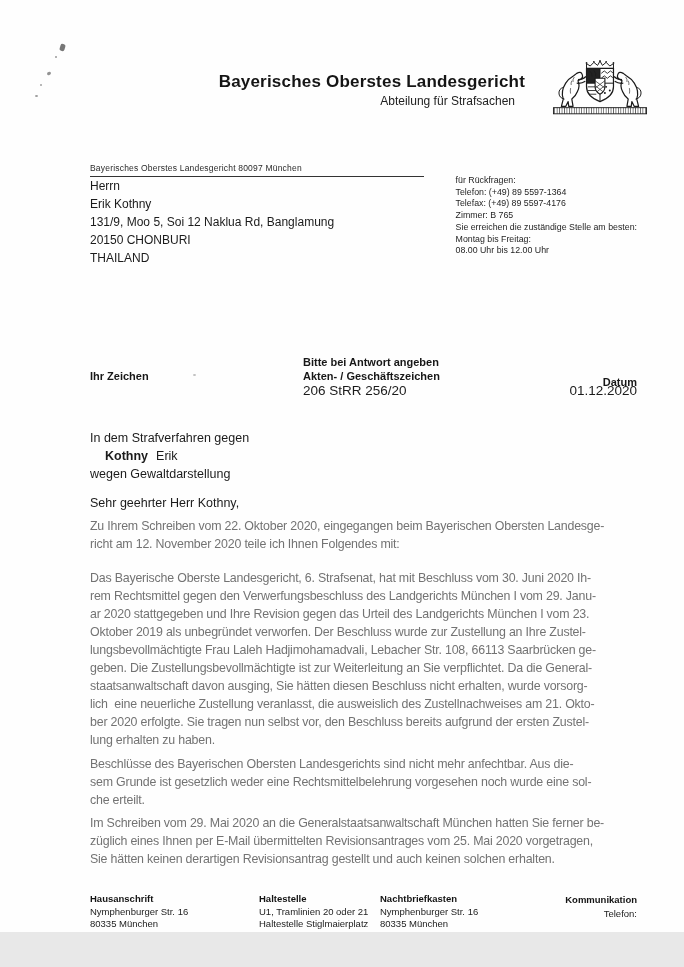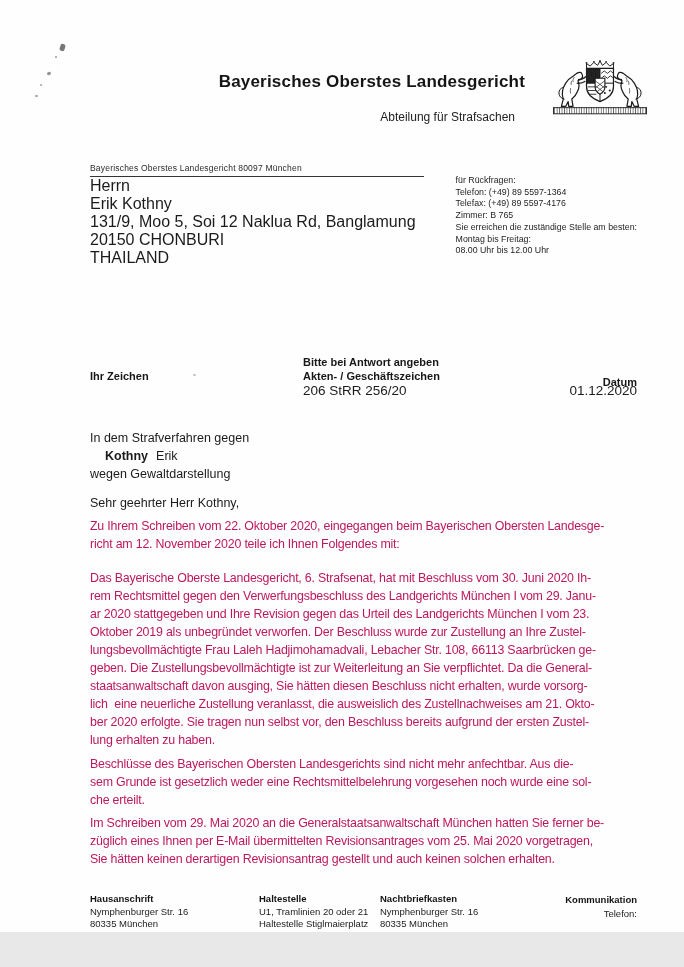--- a/index.html
+++ b/index.html
@@ -10,45 +10,45 @@
     background:#fefefe;
     font-family:"Liberation Sans", sans-serif;
     color:#1b1b1b;
     overflow:hidden;
   }
   .abs{position:absolute;}
   .pre{white-space:pre;}
   
   .hdr-text{top:72px;right:159px;text-align:right;}
   .hdr-title{font-size:17px;font-weight:bold;letter-spacing:.2px;color:#151515;}
-  .hdr-sub{font-size:12px;margin-top:18px;padding-right:10px;color:#222;}
+  .hdr-sub{font-size:12px;margin-top:2px;padding-right:10px;color:#222;}
   .arms{top:59px;left:551px;width:98px;height:60px;}
   
   .sender{top:163px;left:90px;width:334px;font-size:8.5px;color:#2a2a2a;
           border-bottom:1.2px solid #333;padding-bottom:3px;letter-spacing:.2px;}
-  .recipient{top:177px;left:90px;font-size:16px;line-height:18px;}
+  .recipient{top:177px;left:90px;font-size:12px;line-height:18px;}
   
   .contact{top:175px;right:47px;font-size:8.8px;line-height:11.7px;text-align:left;color:#242424;}
   
   .lbl{font-size:11px;font-weight:bold;color:#171717;}
   .note{top:356px;left:303px;}
   .yourref{top:370px;left:90px;}
   .fileref-lbl{top:370px;left:303px;}
   .date-lbl{top:376px;right:47px;}
   .refval{font-size:13.5px;}
   .fileref-val{top:383px;left:303px;}
   .date-val{top:383px;right:47px;}
   
   .case{top:429px;left:90px;font-size:12.5px;line-height:18px;}
   .case .indent{padding-left:15px;}
   .bold{font-weight:bold;}
   .name-rest{margin-left:8px;}
   .salutation{top:496px;left:90px;font-size:12.5px;}
   
-  .para{left:90px;width:560px;font-size:12.4px;line-height:18px;letter-spacing:-.2px;color:#be185d;}
+  .para{left:90px;width:560px;font-size:12.4px;line-height:18px;letter-spacing:-.2px;color:#737373;}
   .p0{top:517px;} .p1{top:569px;} .p2{top:755px;} .p3{top:814px;}
   
   .fcol{top:893px;font-size:9.5px;line-height:12.6px;color:#222;}
   .fcol .ftitle{font-weight:bold;color:#141414;}
   .fc1{left:90px;} .fc2{left:259px;} .fc3{left:380px;}
   .fc4{right:47px;text-align:right;line-height:14px;}
   
   .speck{position:absolute;background:#4a4a4a;border-radius:50%;}
   .sp1{top:44px;left:60px;width:5px;height:7px;opacity:.75;border-radius:2px;transform:rotate(18deg);}
   .sp2{top:56px;left:55px;width:2px;height:2px;opacity:.55;}

